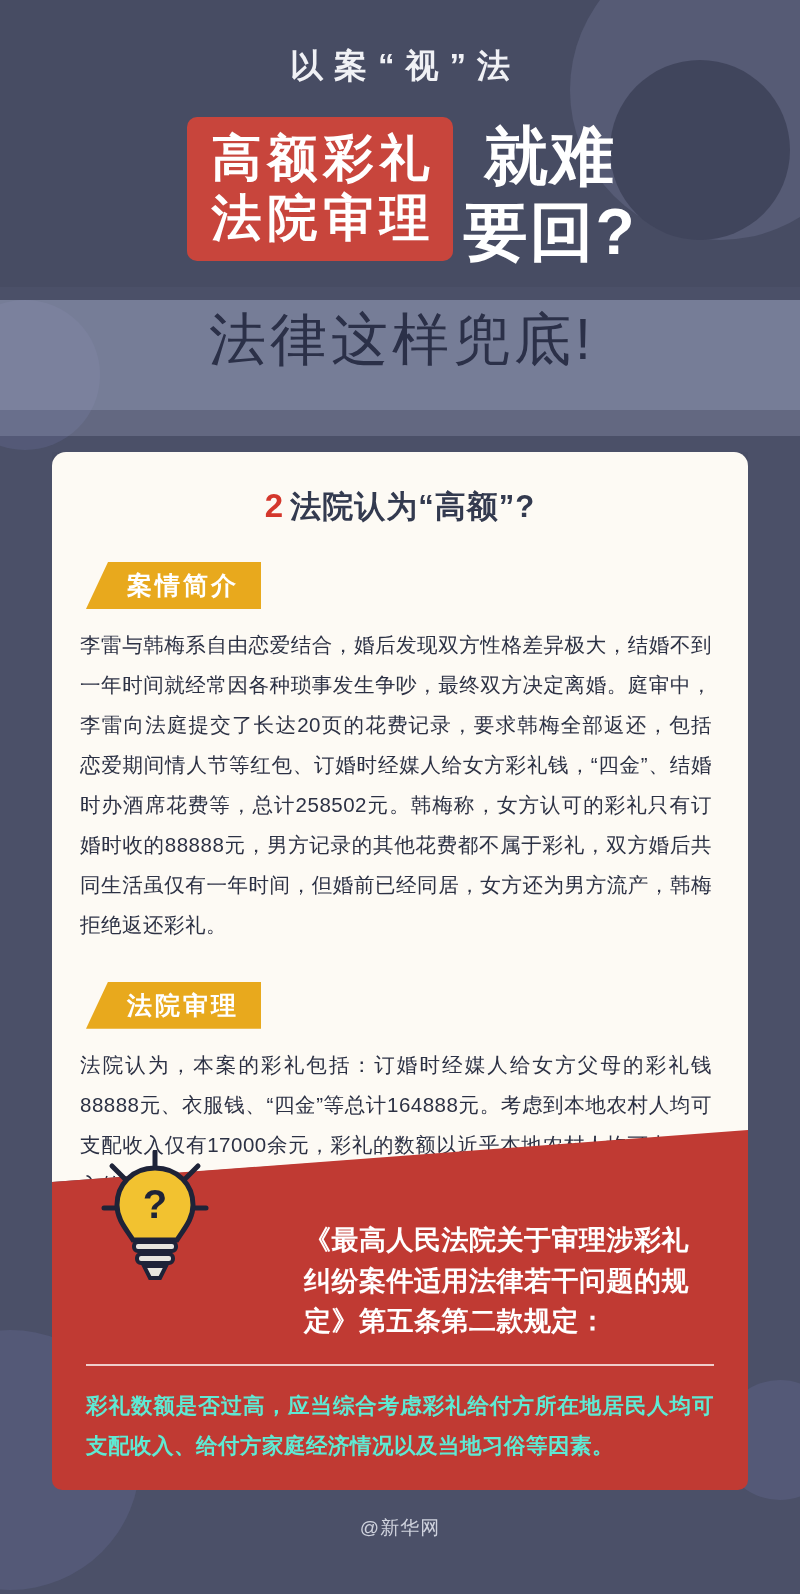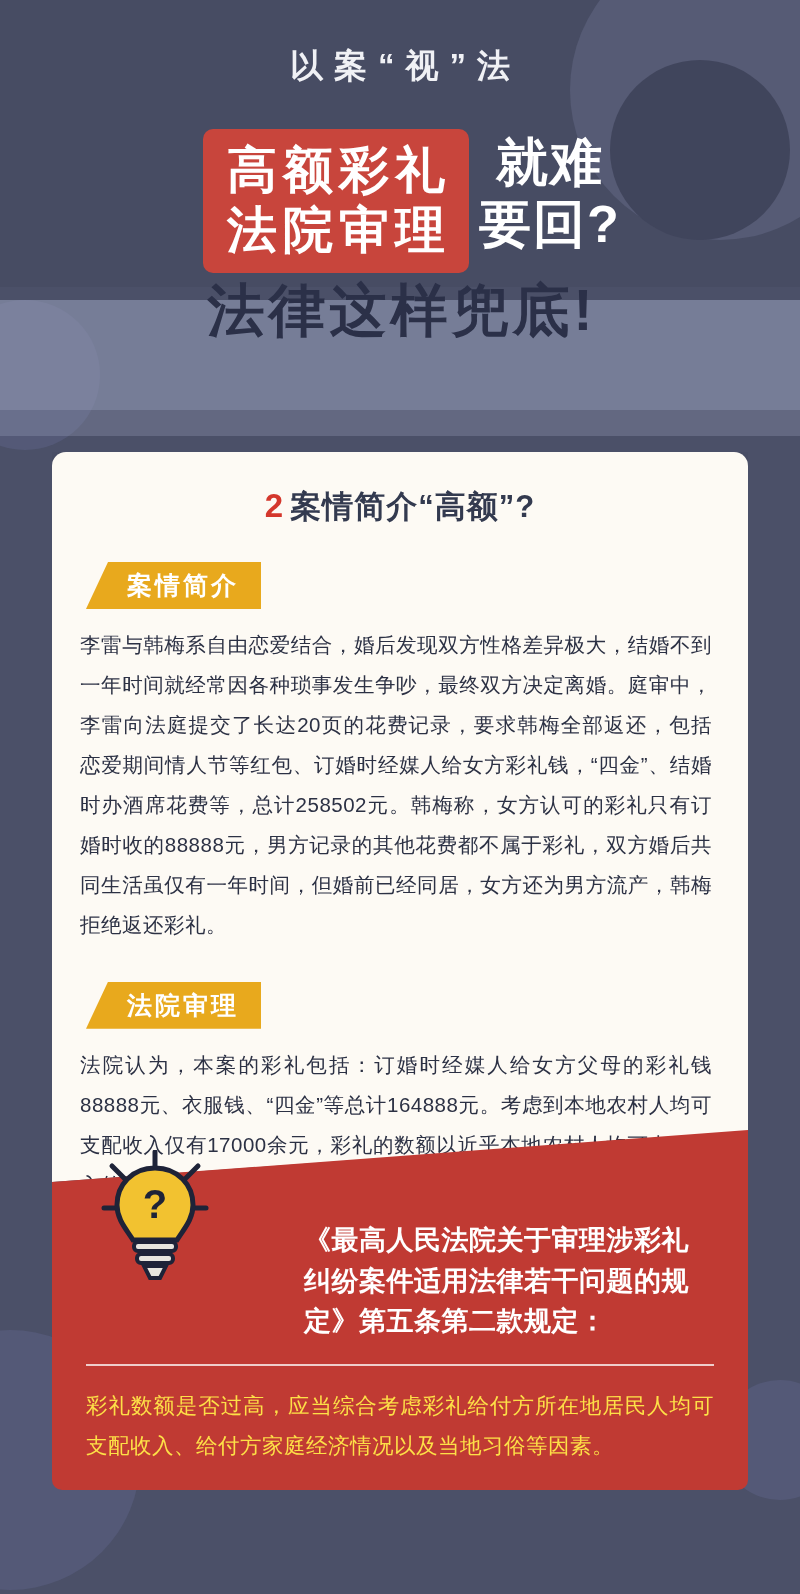--- a/index.html
+++ b/index.html
@@ -57,21 +57,21 @@
     text-align: center;
   }
   .kicker {
     font-size: 33px;
     letter-spacing: 11px;
     color: #f0f1f5;
     font-weight: bold;
     text-indent: 11px;
   }
   .headline-row {
-    margin-top: 40px;
+    margin-top: 28px;
     display: flex;
     justify-content: center;
     align-items: flex-start;
     gap: 10px;
     padding-left: 24px;
   }
   .redbox {
     background: #c8453c;
     border-radius: 10px;
     padding: 14px 18px 16px 18px;
@@ -89,31 +89,32 @@
     white-space: nowrap;
   }
   .right-lines {
     display: flex;
     flex-direction: column;
     gap: 4px;
     padding-top: 4px;
   }
   .right-lines .line {
     color: #ffffff;
-    font-size: 52px;
+    font-size: 64px;
     font-weight: bold;
     line-height: 1.12;
     letter-spacing: 2px;
     white-space: nowrap;
   }
   .subline {
     position: relative;
+    margin-top: 34px;
     text-align: center;
     font-size: 57px;
-    font-weight: bold;
+    font-weight: normal;
     color: #2b3048;
     letter-spacing: 4px;
     text-indent: 4px;
   }
 
   
   .card-wrap {
     position: absolute;
     left: 52px;
     top: 452px;
@@ -187,23 +188,23 @@
     line-height: 1.5;
     letter-spacing: .5px;
   }
   .divider {
     margin: 22px 34px 0 34px;
     height: 2px;
     background: rgba(255,255,255,.75);
   }
   .rule-text {
     margin: 20px 34px 0 34px;
-    color: #fde047;
+    color: #5eead4;
     font-size: 21.5px;
-    font-weight: normal;
+    font-weight: bold;
     line-height: 1.9;
     letter-spacing: .5px;
     text-align: justify;
   }
 
   
   .bulb {
     position: absolute;
     left: 100px;
     top: 1150px;
@@ -248,21 +249,21 @@
         <div class="line">要回?</div>
       </div>
     </div>
 
     <div class="subline">法律这样兜底!</div>
   </div>
 
   <div class="card-wrap">
     <div class="white-card">
       <div class="card-title">
-        <span class="num">2</span><span>案情简介“高额”?</span>
+        <span class="num">2</span><span>法院认为“高额”?</span>
       </div>
 
       <div class="tag">案情简介</div>
       <div class="para">李雷与韩梅系自由恋爱结合，婚后发现双方性格差异极大，结婚不到一年时间就经常因各种琐事发生争吵，最终双方决定离婚。庭审中，李雷向法庭提交了长达20页的花费记录，要求韩梅全部返还，包括恋爱期间情人节等红包、订婚时经媒人给女方彩礼钱，“四金”、结婚时办酒席花费等，总计258502元。韩梅称，女方认可的彩礼只有订婚时收的88888元，男方记录的其他花费都不属于彩礼，双方婚后共同生活虽仅有一年时间，但婚前已经同居，女方还为男方流产，韩梅拒绝返还彩礼。</div>
 
       <div class="tag t2">法院审理</div>
       <div class="para">法院认为，本案的彩礼包括：订婚时经媒人给女方父母的彩礼钱88888元、衣服钱、“四金”等总计164888元。考虑到本地农村人均可支配收入仅有17000余元，彩礼的数额以近乎本地农村人均可支配收入的10倍，远超一般人的承受能力，应当认定彩礼数额过高。</div>
     </div>
   </div>
 
@@ -284,13 +285,14 @@
         <line x1="106" y1="58" x2="90" y2="58"></line>
       </g>
       <path d="M55 18 C32 18 17 35 17 55 C17 70 27 80 33 90 L77 90 C83 80 93 70 93 55 C93 35 78 18 55 18 Z" fill="#f2c230" stroke="#1e2338" stroke-width="5"></path>
       <rect x="34" y="92" width="42" height="9" rx="4" fill="#e8e6df" stroke="#1e2338" stroke-width="4"></rect>
       <rect x="37" y="104" width="36" height="9" rx="4" fill="#e8e6df" stroke="#1e2338" stroke-width="4"></rect>
       <path d="M44 116 L66 116 L60 128 L50 128 Z" fill="#e8e6df" stroke="#1e2338" stroke-width="4"></path>
       <text x="55" y="68" font-size="40" font-weight="bold" text-anchor="middle" fill="#1e2338" font-family="'Liberation Sans', sans-serif">?</text>
     </svg>
   </div>
 
+  <div class="footer">@新华网</div>
 </div>
 
 </body></html>

